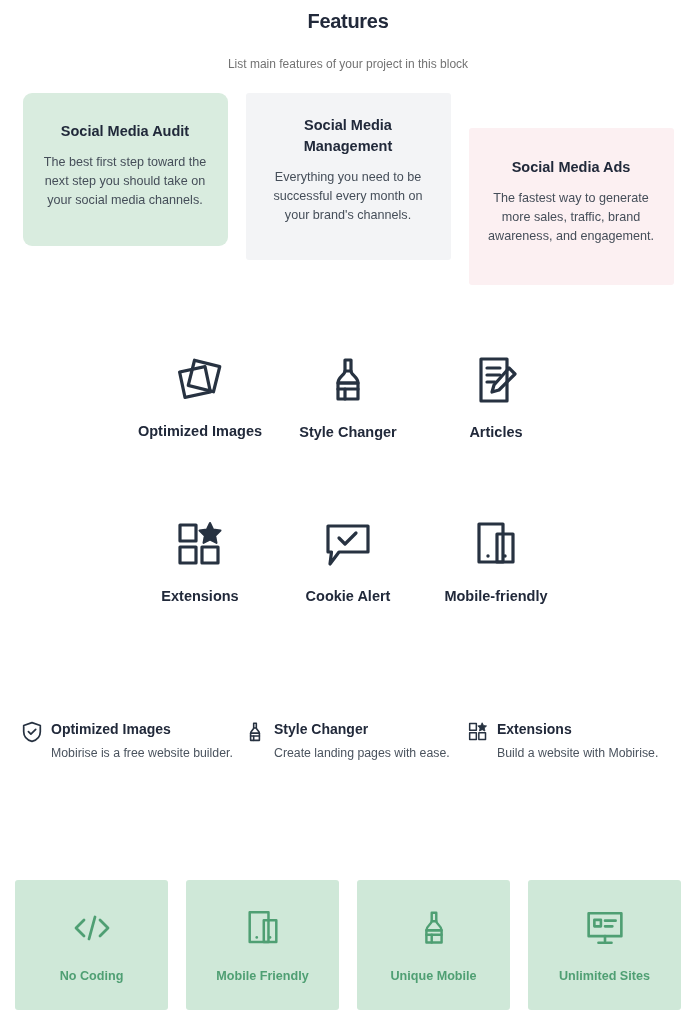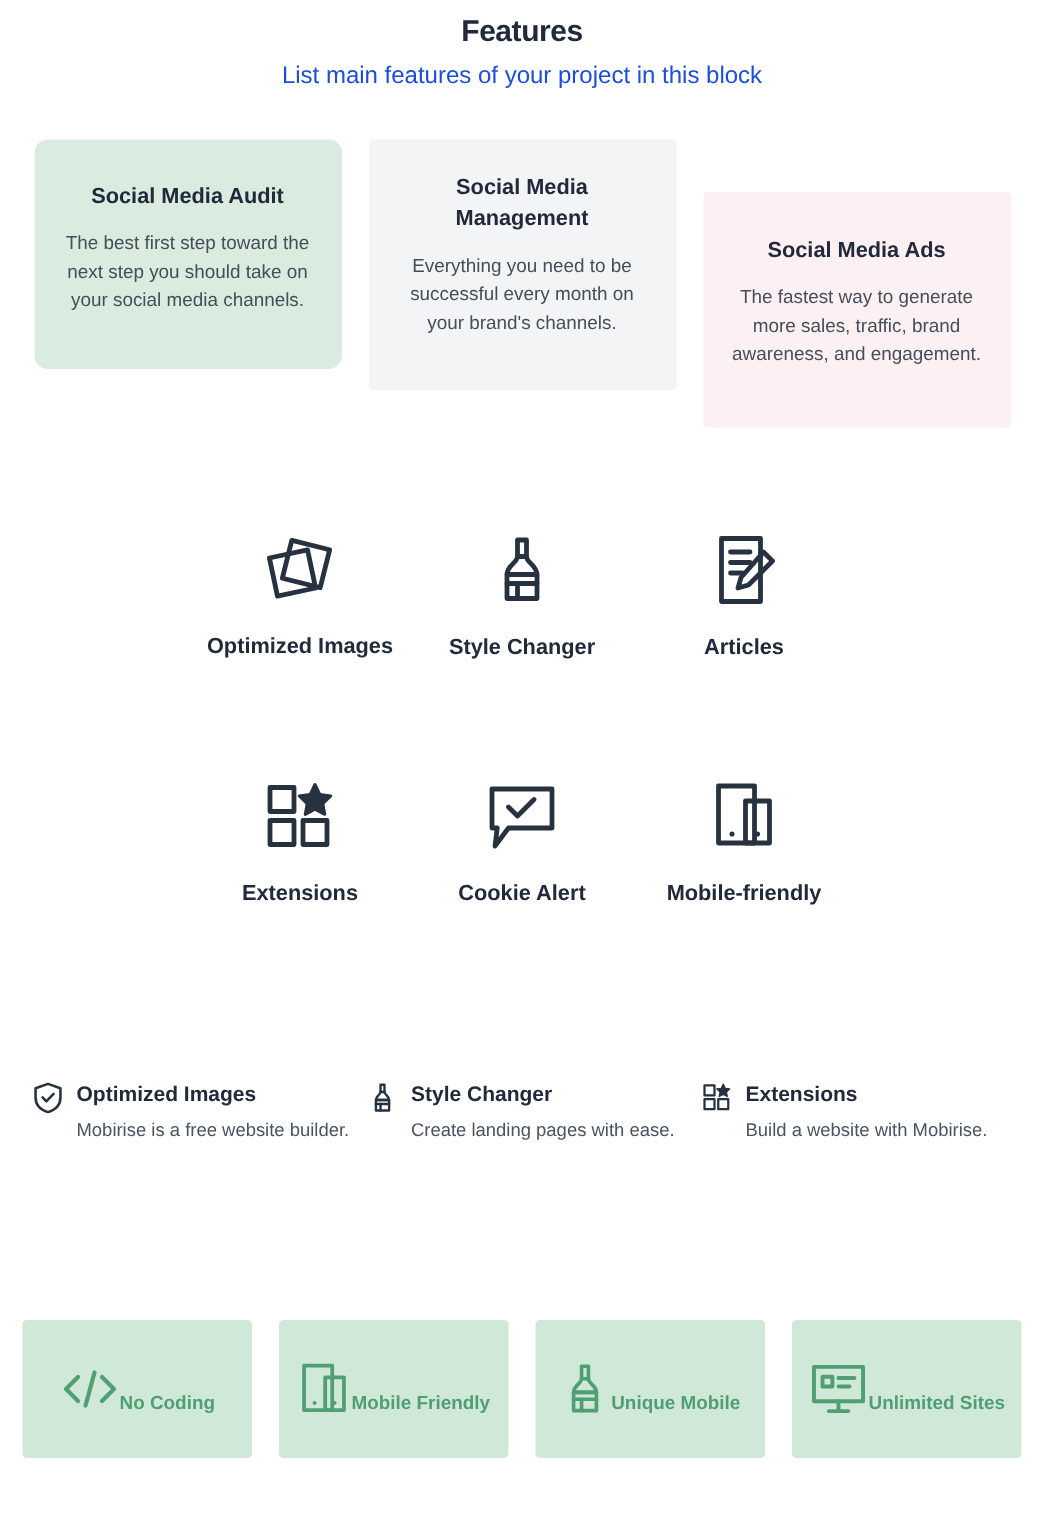--- a/index.html
+++ b/index.html
@@ -15,24 +15,24 @@
   
   .header { padding-top:2px; text-align:center; }
   .header h1 {
     font-size:20px;
     font-weight:700;
     letter-spacing:-0.3px;
     color:#21293a;
     line-height:38px;
   }
   .header .sub {
-    font-size:16px;
-    color:#1d4ed8;
+    font-size:12px;
+    color:#737373;
     line-height:22px;
-    margin-top:0;
+    margin-top:13px;
   }
 
   
   .promo-row {
     position:absolute; top:93px; left:0; width:696px;
     display:flex; justify-content:center; gap:18px;
   }
   .promo-card {
     width:205px;
     padding:28px 14px 30px;
@@ -106,24 +106,24 @@
     color:#4a535e;
     line-height:18px;
   }
 
   
   .tile-row {
     position:absolute; top:880px; left:0; width:696px;
     display:flex; justify-content:center; gap:18px;
   }
   .tile {
-    width:153px; height:92px;
+    width:153px; height:130px;
     background:#cfe8d8;
     border-radius:3px;
-    display:flex; flex-direction:row;
+    display:flex; flex-direction:column;
     align-items:center; justify-content:center;
   }
   .tile .tglyph { height:44px; display:flex; align-items:center; justify-content:center; }
   .tile .tcap {
     margin-top:17px;
     font-size:12.6px;
     font-weight:700;
     color:#4f9f73;
     line-height:18px;
   }

